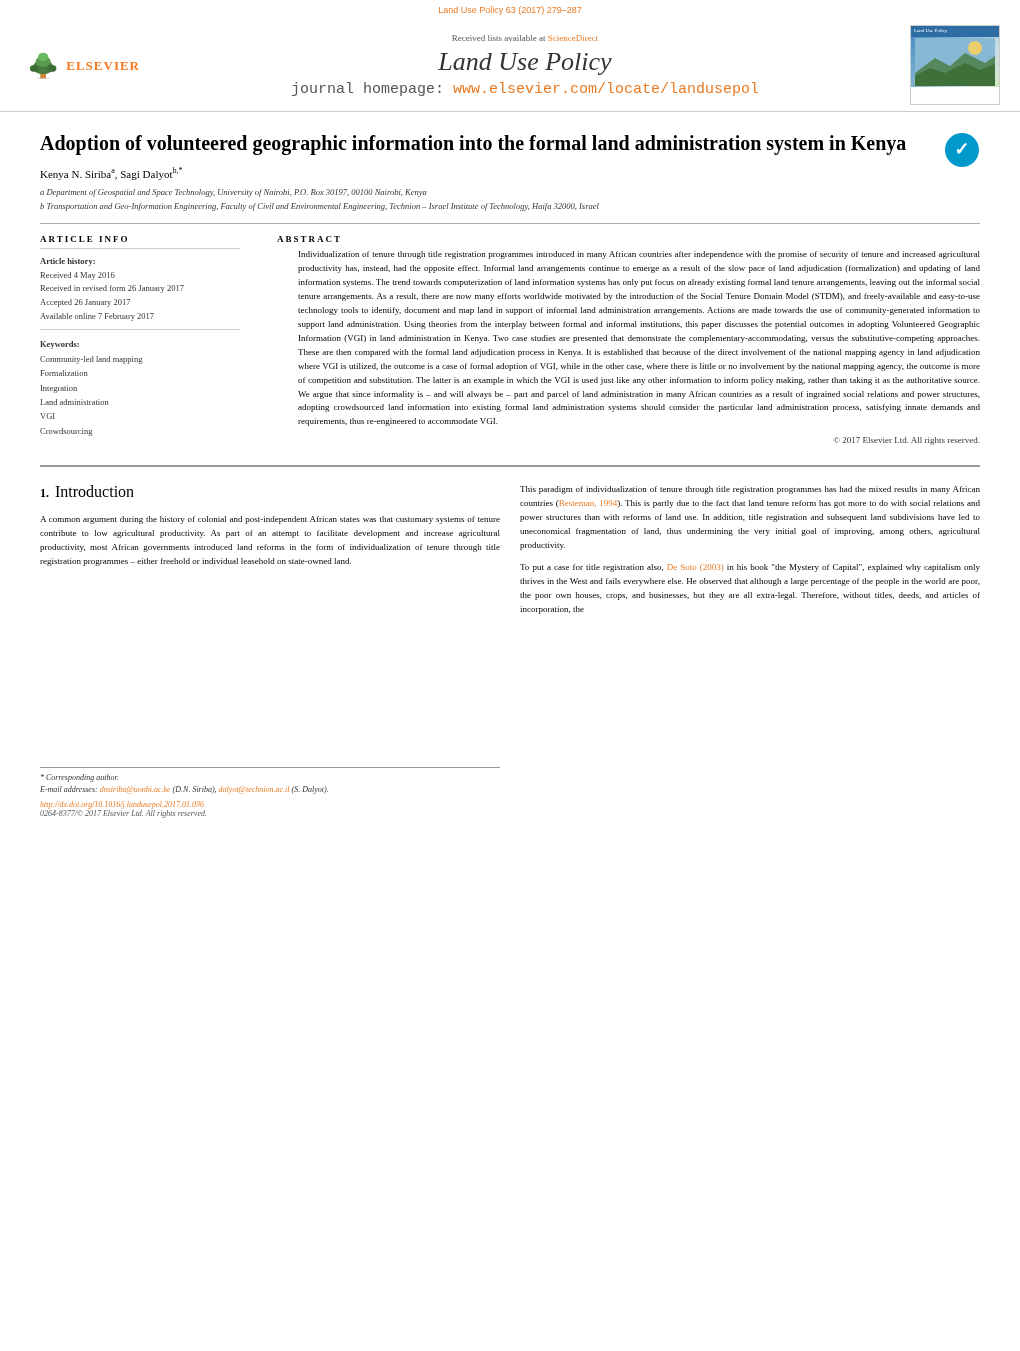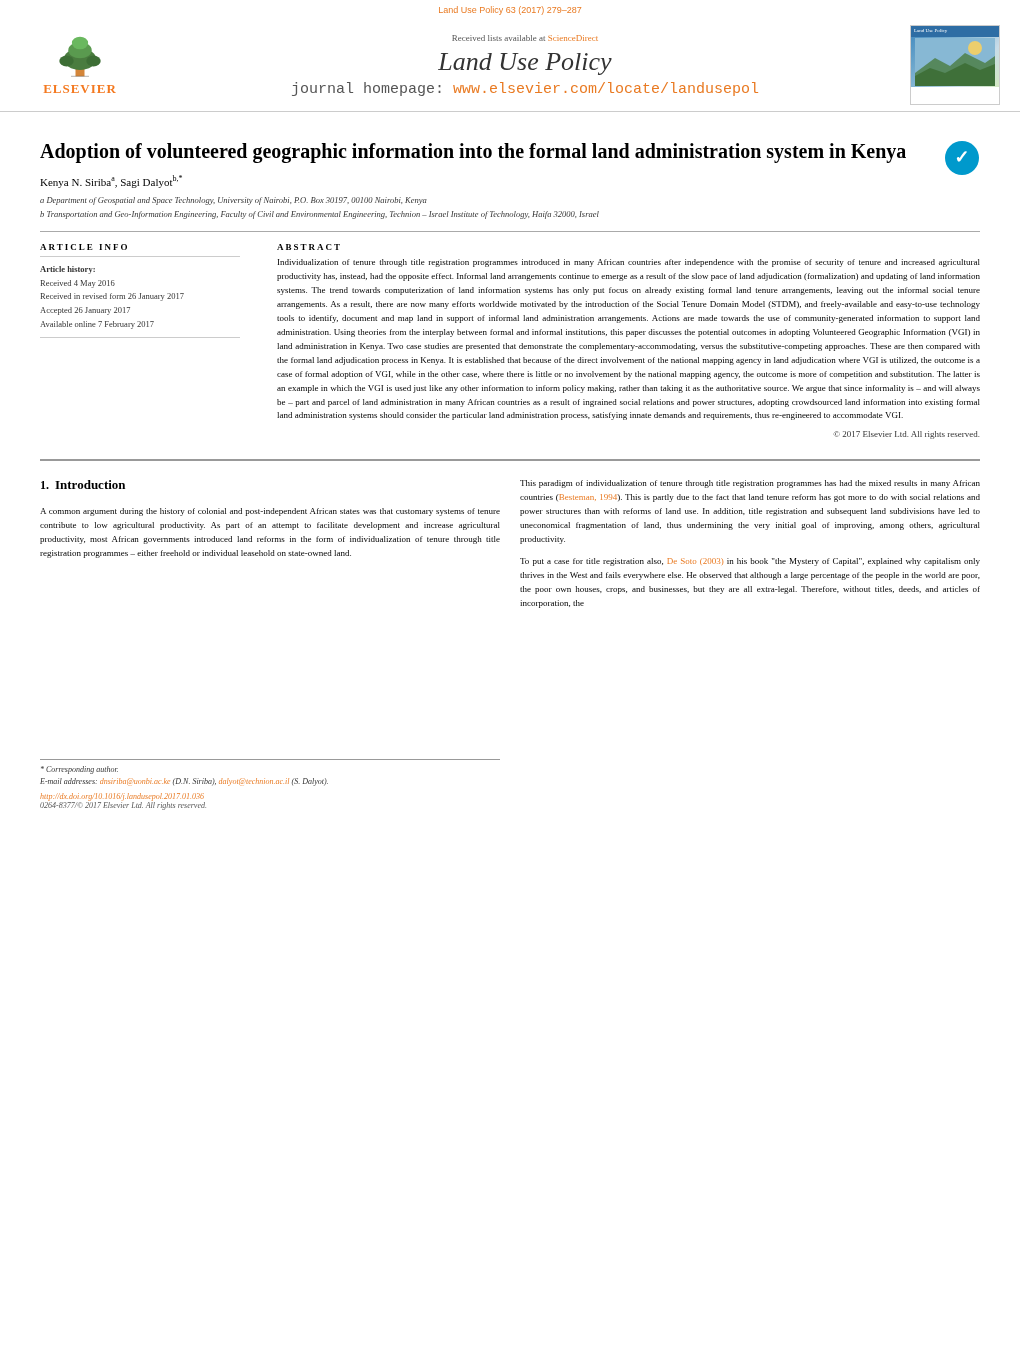--- a/index.html
+++ b/index.html
@@ -26,21 +26,21 @@
       padding: 8px 20px 6px 20px;
       display: flex;
       align-items: center;
       justify-content: space-between;
     }
 
     .elsevier-logo {
       width: 120px;
       height: 70px;
       display: flex;
-      flex-direction: column;
+      flex-direction: row;
       align-items: center;
       justify-content: center;
     }
 
     .elsevier-tree {
       width: 80px;
       height: 45px;
     }
 
     .elsevier-text {
@@ -117,21 +117,21 @@
     .article-area {
       padding: 10px 40px 10px 40px;
     }
 
     .article-title {
       font-size: 20px;
       font-weight: bold;
       color: #000;
       line-height: 1.3;
       margin-bottom: 10px;
-      margin-top: 16px;
+      margin-top: 8px;
     }
 
     .crossmark {
       float: right;
       width: 36px;
       height: 36px;
       margin-left: 10px;
       margin-top: 2px;
     }
 
@@ -211,20 +211,21 @@
       font-size: 8.5px;
       color: #333;
       line-height: 1.7;
     }
 
     .abstract-text {
       font-size: 9px;
       color: #000;
       line-height: 1.55;
       text-align: justify;
+      margin-left: 21px;
     }
 
     .copyright-line {
       font-size: 9px;
       color: #333;
       text-align: right;
       margin-top: 6px;
     }
 
     
@@ -243,22 +244,22 @@
     .intro-left {
       width: 460px;
       flex-shrink: 0;
     }
 
     .intro-right {
       flex: 1;
     }
 
     .section-heading {
-      font-size: 13px;
-      font-weight: bold;
+      font-size: 16px;
+      font-weight: normal;
       color: #000;
       margin-bottom: 6px;
     }
 
     .section-num {
       font-size: 12px;
       font-weight: bold;
     }
 
     .body-text {
@@ -378,20 +379,31 @@
         <div class="article-info-block">
           <div class="info-row">
             <span class="info-label">Article history:</span>
           </div>
           <div class="info-row">Received 4 May 2016</div>
           <div class="info-row">Received in revised form 26 January 2017</div>
           <div class="info-row">Accepted 26 January 2017</div>
           <div class="info-row">Available online 7 February 2017</div>
         </div>
 
+        <div class="keywords-block">
+          <div class="info-row">
+            <span class="info-label">Keywords:</span>
+          </div>
+          <div class="keyword-item">Community-led land mapping</div>
+          <div class="keyword-item">Formalization</div>
+          <div class="keyword-item">Integration</div>
+          <div class="keyword-item">Land administration</div>
+          <div class="keyword-item">VGI</div>
+          <div class="keyword-item">Crowdsourcing</div>
+        </div>
       </div>
 
       <div class="right-col">
         <div class="section-label">ABSTRACT</div>
         <div class="abstract-text">Individualization of tenure through title registration programmes introduced in many African countries after independence with the promise of security of tenure and increased agricultural productivity has, instead, had the opposite effect. Informal land arrangements continue to emerge as a result of the slow pace of land adjudication (formalization) and updating of land information systems. The trend towards computerization of land information systems has only put focus on already existing formal land tenure arrangements, leaving out the informal social tenure arrangements. As a result, there are now many efforts worldwide motivated by the introduction of the Social Tenure Domain Model (STDM), and freely-available and easy-to-use technology tools to identify, document and map land in support of informal land administration arrangements. Actions are made towards the use of community-generated information to support land administration. Using theories from the interplay between formal and informal institutions, this paper discusses the potential outcomes in adopting Volunteered Geographic Information (VGI) in land administration in Kenya. Two case studies are presented that demonstrate the complementary-accommodating, versus the substitutive-competing approaches. These are then compared with the formal land adjudication process in Kenya. It is established that because of the direct involvement of the national mapping agency in land adjudication where VGI is utilized, the outcome is a case of formal adoption of VGI, while in the other case, where there is little or no involvement by the national mapping agency, the outcome is more of competition and substitution. The latter is an example in which the VGI is used just like any other information to inform policy making, rather than taking it as the authoritative source. We argue that since informality is – and will always be – part and parcel of land administration in many African countries as a result of ingrained social relations and power structures, adopting crowdsourced land information into existing formal land administration systems should consider the particular land administration process, satisfying innate demands and requirements, thus re-engineered to accommodate VGI.</div>
         <div class="copyright-line">© 2017 Elsevier Ltd. All rights reserved.</div>
       </div>
     </div>
   </div>
 

